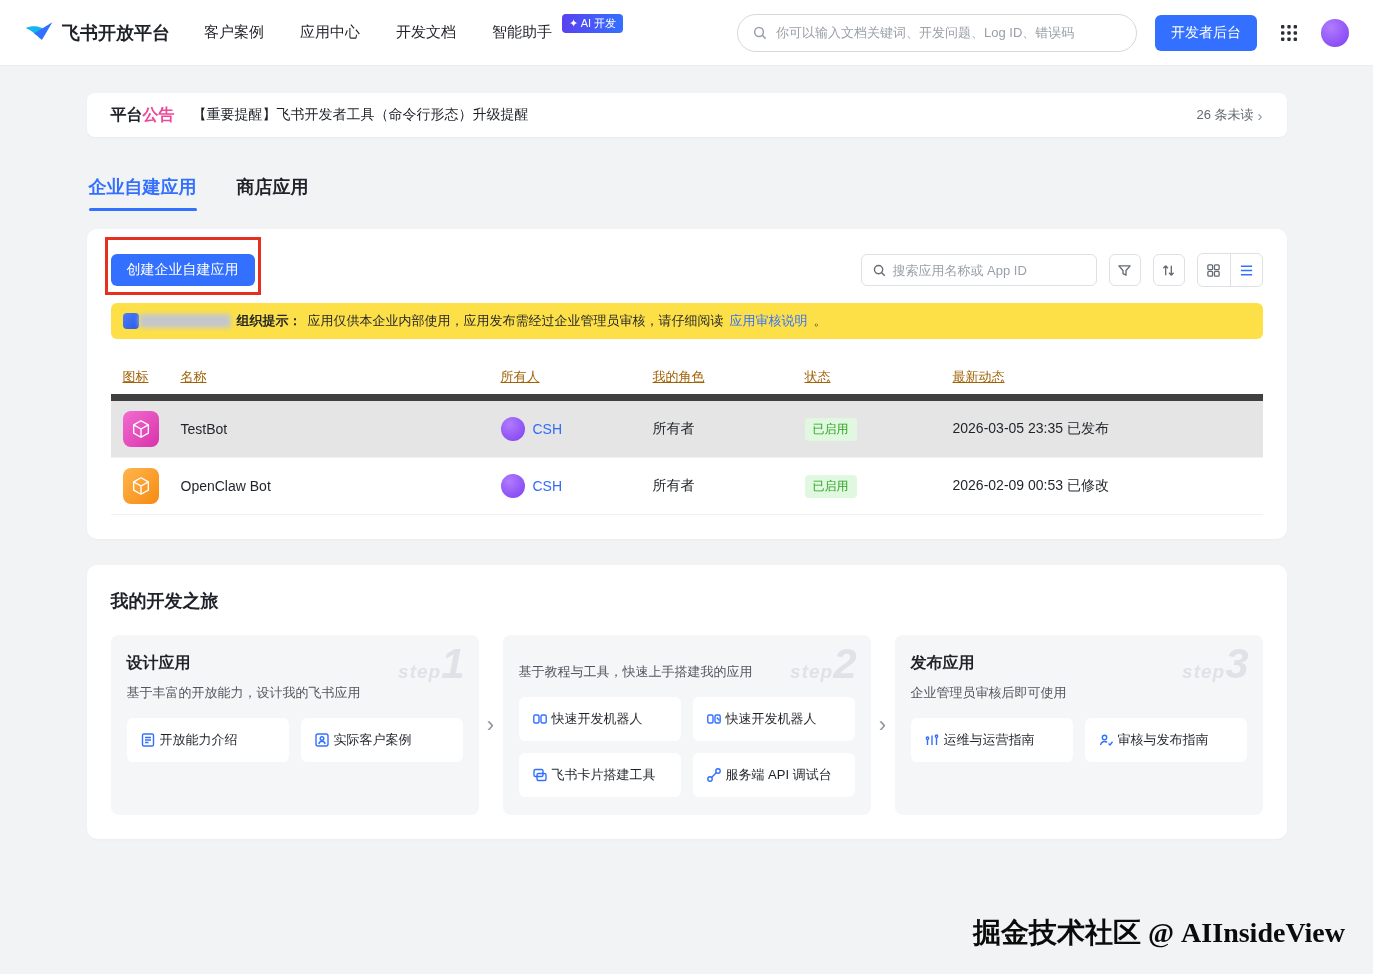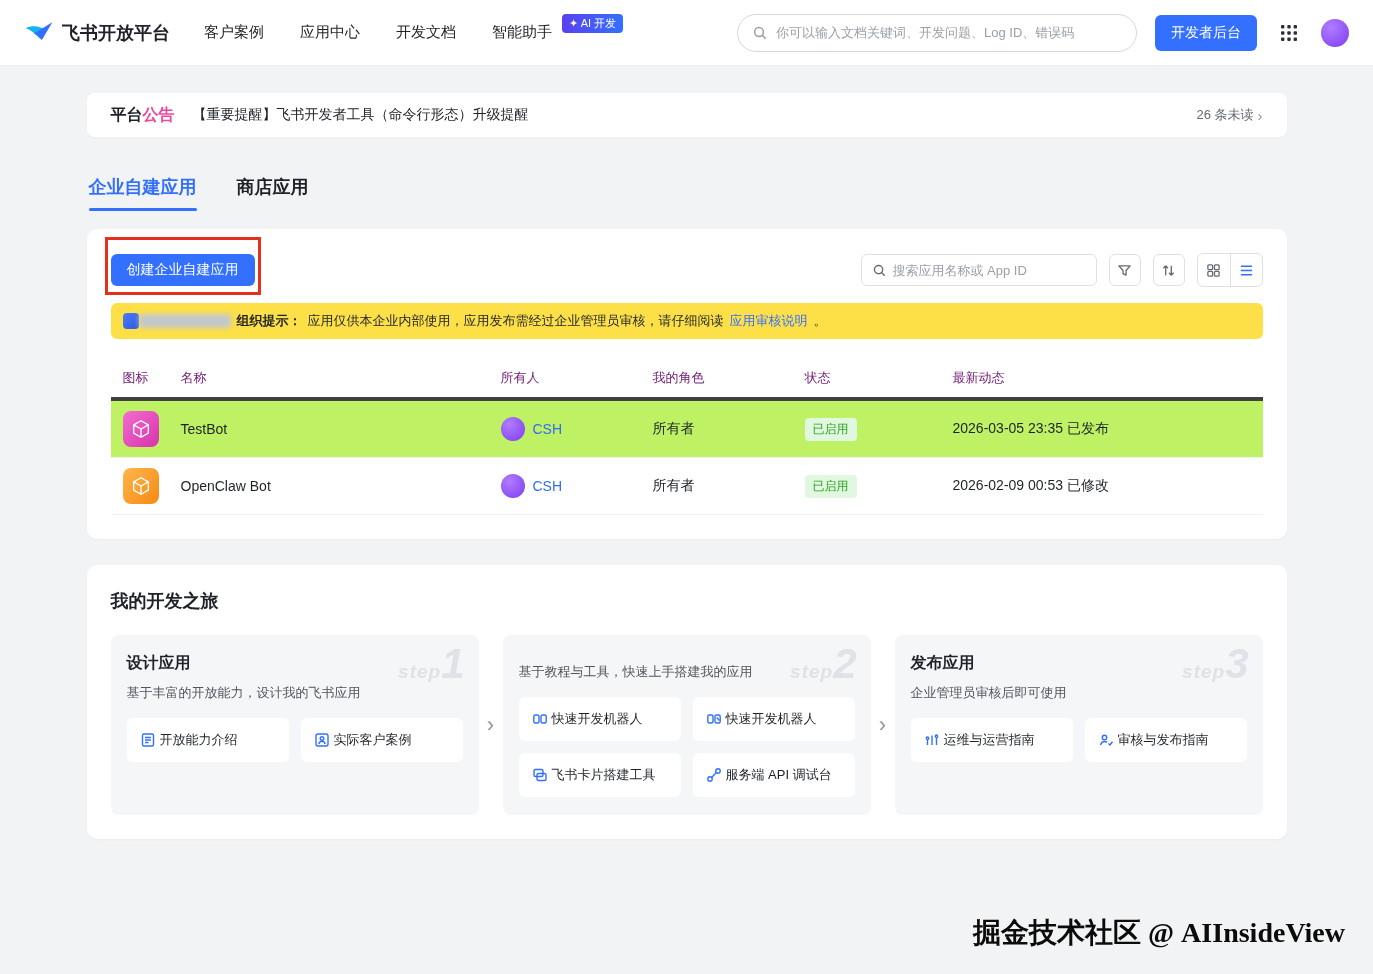--- a/index.html
+++ b/index.html
@@ -57,23 +57,23 @@
   
   .notice { margin-top:16px; background:#fde047; border-radius:6px; height:36px; display:flex; align-items:center; padding:0 12px; font-size:13px; gap:6px; }
   .org-avatar { width:16px; height:16px; border-radius:4px; background:linear-gradient(135deg,#4d7bff,#2a5ae0); flex:none; }
   .blur-bar { width:92px; height:14px; background:#c3c7cd; border-radius:3px; filter:blur(2.5px); margin-left:-6px; }
   .notice b { color:#1f2329; }
   .notice .link { color:#3370ff; cursor:pointer; text-decoration:none; }
 
   
   .table { margin-top:20px; }
   .trow { display:grid; grid-template-columns:58px 320px 152px 152px 148px 1fr; align-items:center; padding:0 12px; }
-  .thead { height:42px; color:#701a75; font-size:13px; border-bottom:4px solid #404040; }
+  .thead { height:42px; color:#a16207; font-size:13px; border-bottom:7px solid #404040;text-decoration:underline; }
   .tbody-row { height:57px; font-size:14px; border-bottom:1px solid #f0f1f3; cursor:pointer; }
-  .tbody-row.hovered { background:#bef264; }
+  .tbody-row.hovered { background:#e5e5e5; }
   .app-tile { width:36px; height:36px; border-radius:8px; display:flex; align-items:center; justify-content:center; }
   .tile-pink { background:linear-gradient(135deg,#f36cd0,#d833ab); }
   .tile-orange { background:linear-gradient(135deg,#ffb54d,#f68a12); }
   .owner-cell { display:flex; align-items:center; gap:8px; }
   .owner-avatar { width:24px; height:24px; border-radius:50%; background:radial-gradient(circle at 35% 30%, #b07cff, #7e3df0); }
   .owner-name { color:#336df4; }
   .status-badge { display:inline-block; background:#e1f8e0; color:#2ea121; font-size:12px; padding:3px 8px; border-radius:4px; }
 
   
   .journey { margin-top:26px; background:#fff; border-radius:10px; padding:24px; box-shadow:0 1px 2px rgba(31,35,41,.03); }

